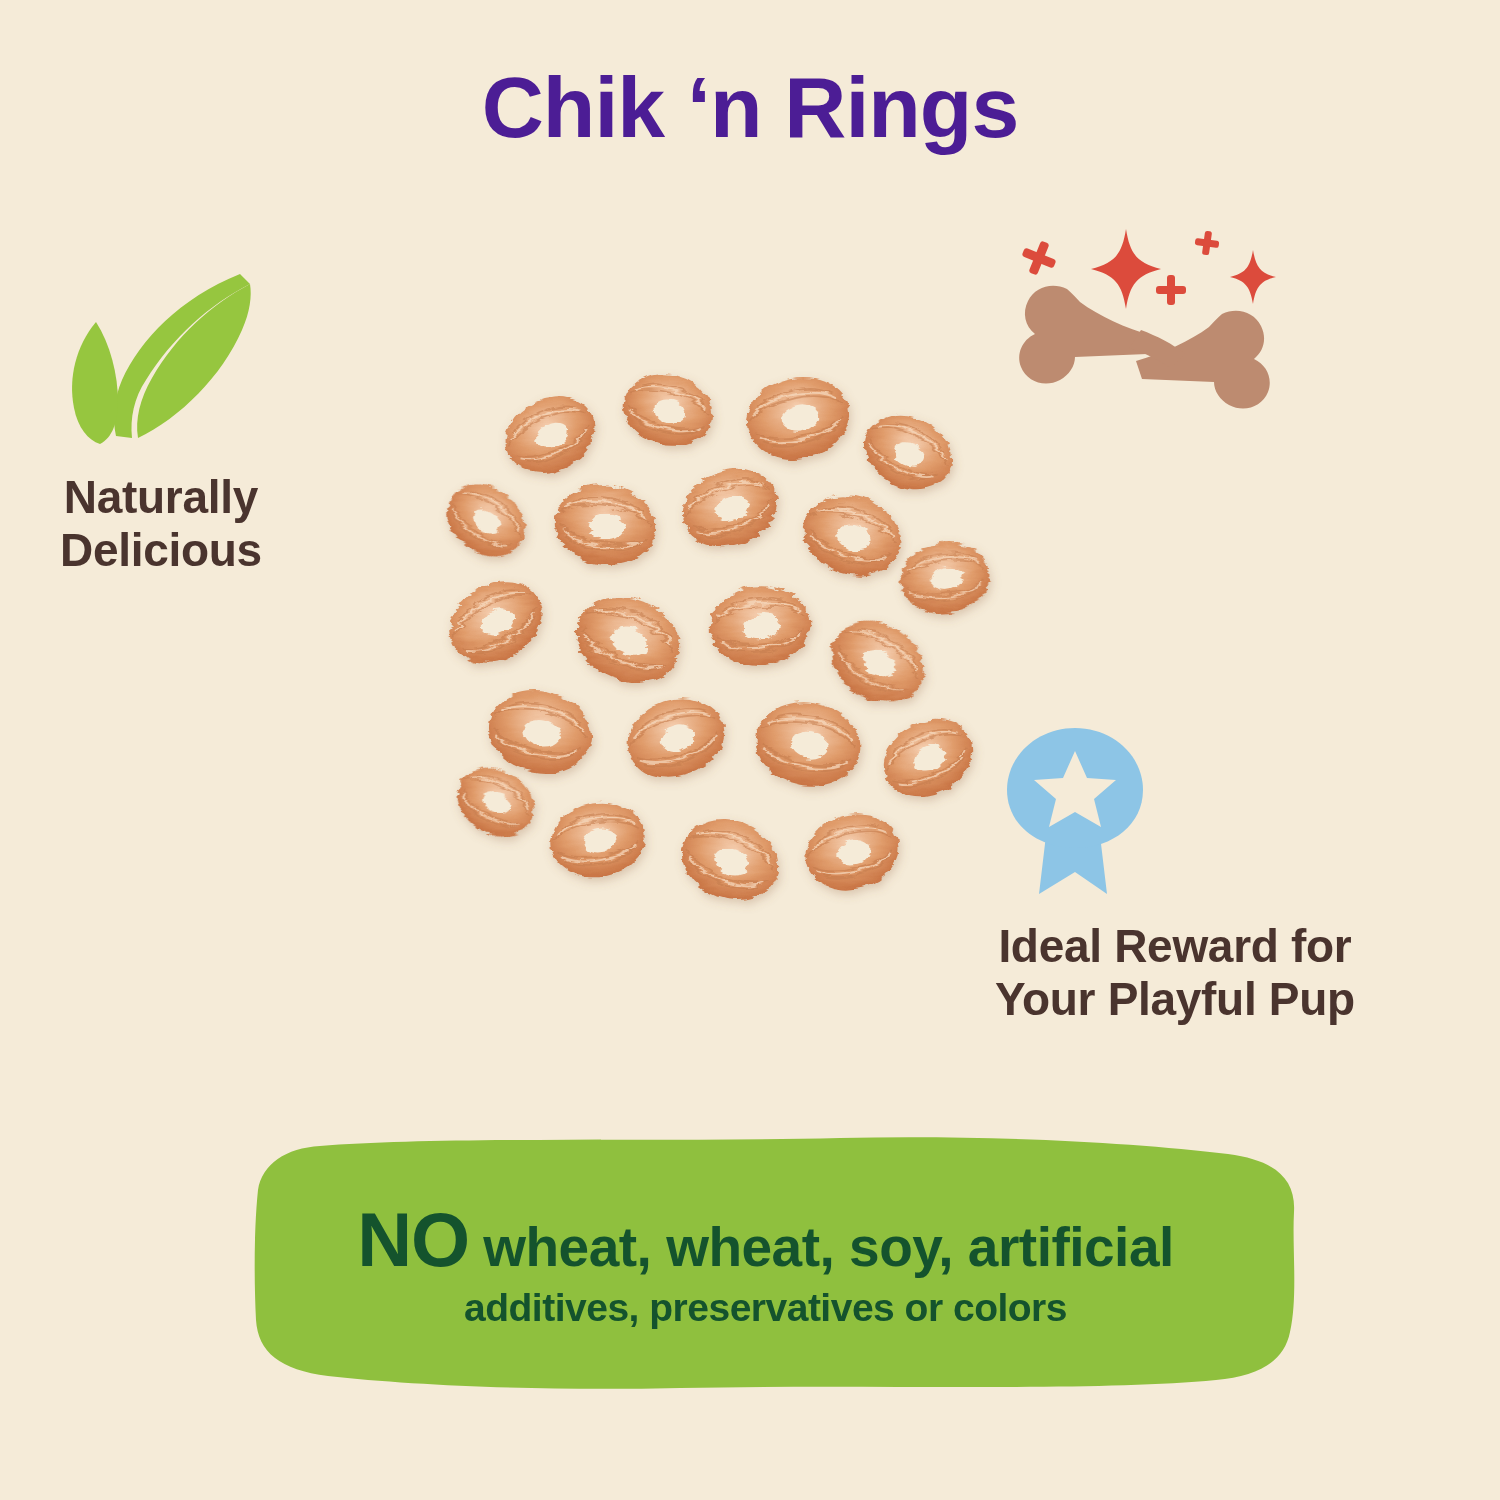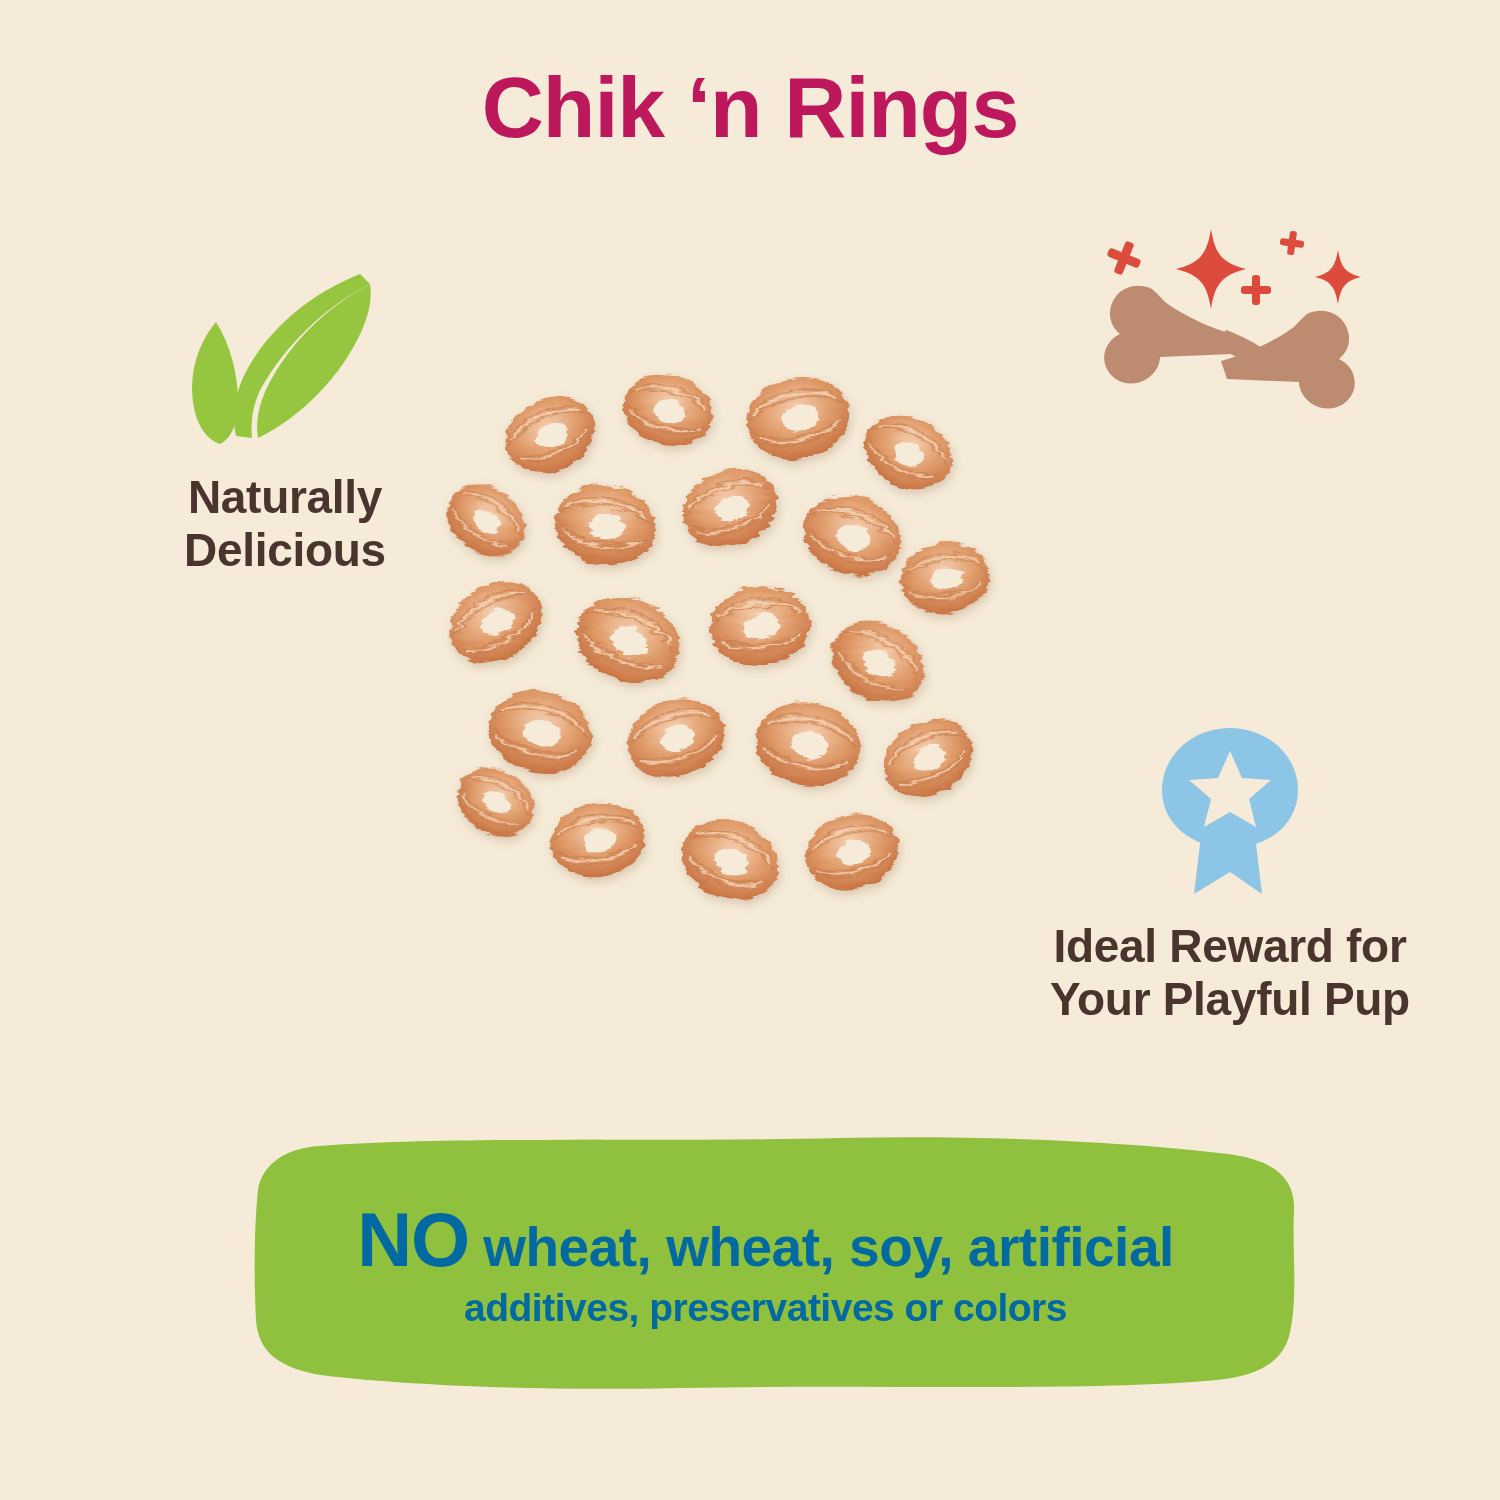--- a/index.html
+++ b/index.html
@@ -23,30 +23,30 @@
   
   #title {
     position: absolute;
     left: 0;
     top: 62px;
     width: 1500px;
     text-align: center;
     font-size: 86px;
     font-weight: 700;
     letter-spacing: -1px;
-    color: #be185d;
+    color: #4c1d95;
     line-height: 1.05;
   }
 
   
   .feature {
     position: absolute;
     display: flex;
     flex-direction: column;
-    align-items: center;
+    align-items: flex-start;
   }
   .feature .icon-wrap {
     display: flex;
     align-items: flex-end;
     justify-content: center;
   }
   .feature .label {
     margin-top: 18px;
     text-align: center;
     font-size: 46px;
@@ -83,21 +83,21 @@
   #banner-text {
     position: absolute;
     left: 0; top: 0;
     width: 1075px;
     height: 268px;
     display: flex;
     flex-direction: column;
     align-items: center;
     justify-content: center;
     text-align: center;
-    color: #0369a1;
+    color: #14532d;
     line-height: 1.14;
     padding-top: 4px;
     box-sizing: border-box;
   }
   #banner-line1 {
     font-size: 55px;
     font-weight: 700;
     letter-spacing: -0.5px;
     display: flex;
     align-items: baseline;

